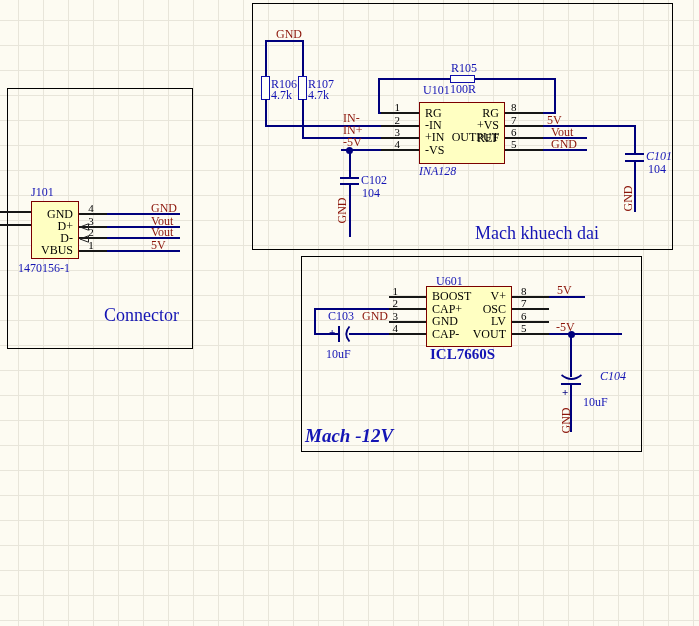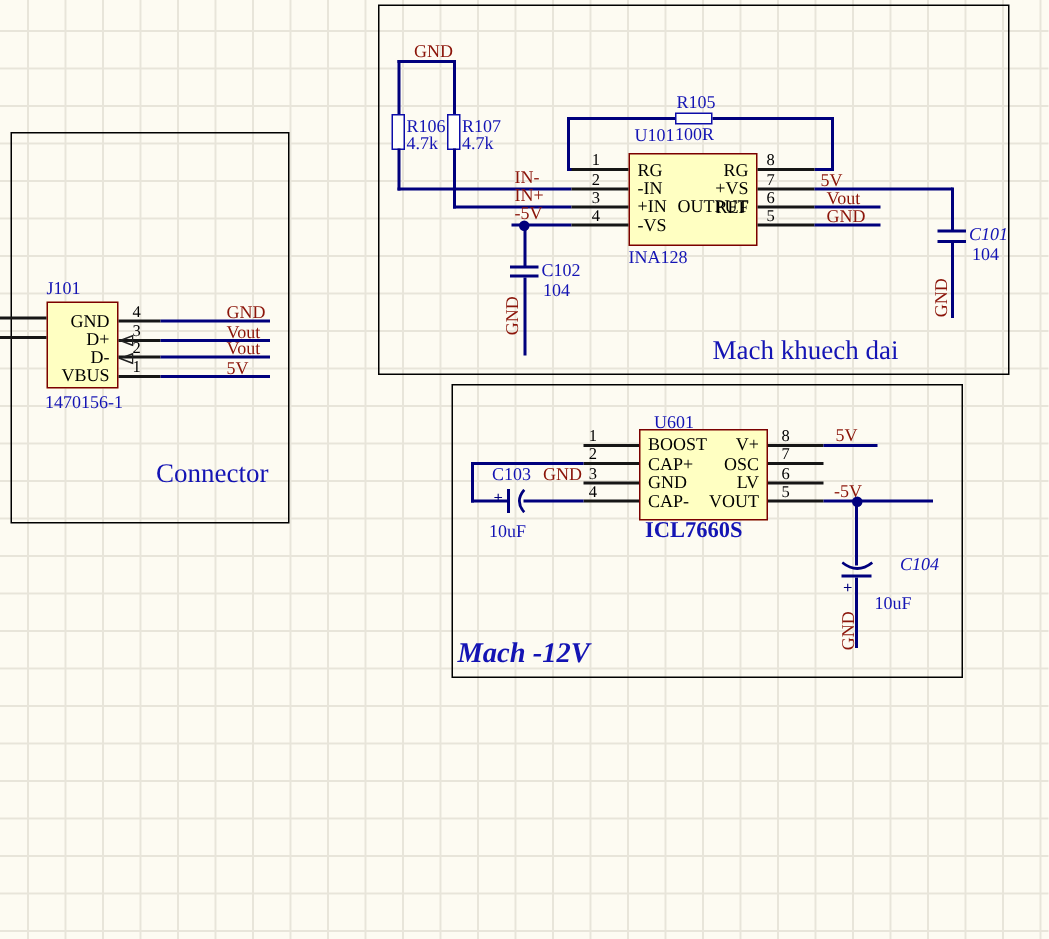--- a/index.html
+++ b/index.html
@@ -38,21 +38,21 @@
 
   <div class="blk" style="left:7px;top:88px;width:184px;height:259px;"></div>
   <span class="t title" style="left:104px;top:309px;">Connector</span>
 
   <span class="t des" style="left:31px;top:186px;">J101</span>
   <div class="body" style="left:31px;top:201px;width:48px;height:58px;"></div>
   <span class="t pin ra" style="left:35px;top:208px;width:38px;">GND</span>
   <span class="t pin ra" style="left:35px;top:220px;width:38px;">D+</span>
   <span class="t pin ra" style="left:35px;top:232px;width:38px;">D-</span>
   <span class="t pin ra" style="left:35px;top:244px;width:38px;">VBUS</span>
-  <span class="t des" style="left:30px;top:262px;">1470156-1</span>
+  <span class="t des" style="left:18px;top:262px;">1470156-1</span>
 
   <div class="sh" style="left:0;top:211px;width:31px;"></div>
   <div class="sh" style="left:0;top:224px;width:31px;"></div>
 
   <div class="sh" style="left:79px;top:213px;width:28px;"></div>
   <div class="sh" style="left:79px;top:226px;width:28px;"></div>
   <div class="sh" style="left:79px;top:237px;width:28px;"></div>
   <div class="sh" style="left:79px;top:250px;width:28px;"></div>
   <span class="t num ctr" style="left:86px;top:202px;width:10px;">4</span>
   <span class="t num ctr" style="left:86px;top:215px;width:10px;">3</span>
@@ -135,21 +135,21 @@
   <span class="t num" style="left:511px;top:126px;">6</span>
   <span class="t num" style="left:511px;top:138px;">5</span>
   <span class="t pin" style="left:425px;top:107px;">RG</span>
   <span class="t pin" style="left:425px;top:119px;">-IN</span>
   <span class="t pin" style="left:425px;top:131px;">+IN</span>
   <span class="t pin" style="left:425px;top:144px;">-VS</span>
   <span class="t pin ra" style="left:429px;top:107px;width:70px;">RG</span>
   <span class="t pin ra" style="left:429px;top:119px;width:70px;">+VS</span>
   <span class="t pin ra" style="left:429px;top:131px;width:70px;">OUTPUT</span>
   <span class="t pin ra" style="left:429px;top:132px;width:70px;">REF</span>
-  <span class="t des" style="left:419px;top:165px;">INA128</span>
+  <span class="t des" style="left:419px;top:165px;font-style:italic;">INA128</span>
 
   <div class="wh" style="left:543px;top:125px;width:92px;"></div>
   <div class="wh" style="left:543px;top:137px;width:44px;"></div>
   <div class="wh" style="left:543px;top:149px;width:44px;"></div>
   <span class="t net" style="left:547px;top:114px;">5V</span>
   <span class="t net" style="left:551px;top:126px;">Vout</span>
   <span class="t net" style="left:551px;top:138px;">GND</span>
 
   <div class="wv" style="left:634px;top:125px;height:29px;"></div>
   <div class="plate" style="left:625px;top:153px;width:19px;height:2px;"></div>

